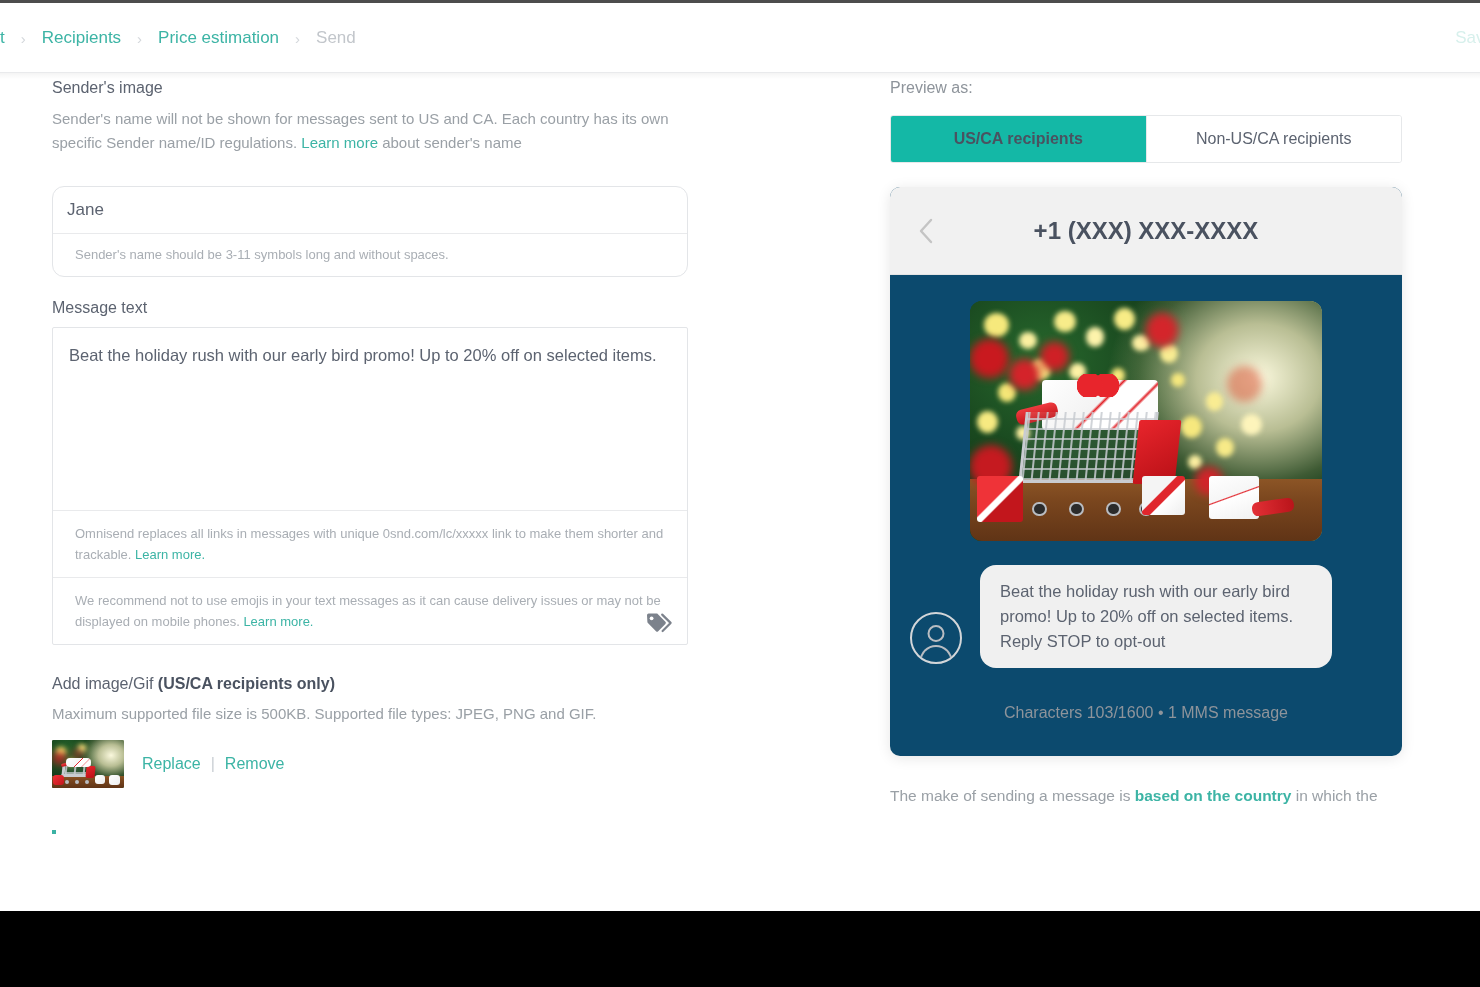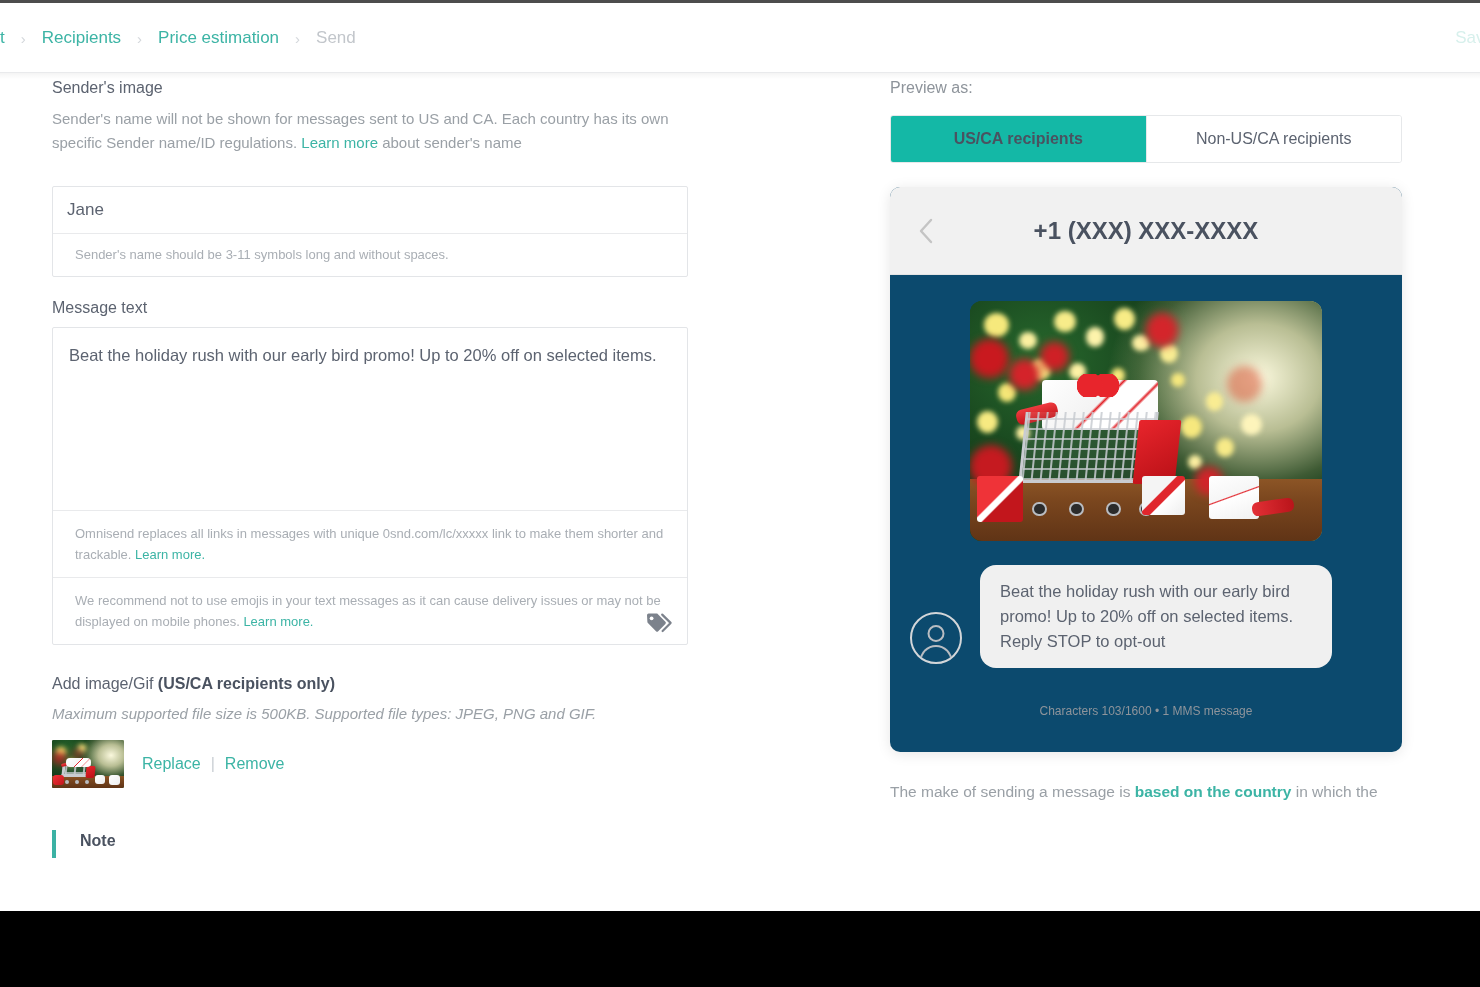--- a/index.html
+++ b/index.html
@@ -51,21 +51,21 @@
   .field-label {
     font-size: 16px; color: #5c6370; margin-bottom: 10px;
   }
   .desc {
     font-size: 15px; color: #9aa0a6; line-height: 24px; margin-bottom: 31px;
     max-width: 630px;
   }
   a.link { color: #3cb4a5; text-decoration: none; cursor: pointer; }
 
   .input-group {
-    border: 1px solid #e3e5e8; border-radius: 2px; background: #fff; width: 636px;
+    border: 1px solid #e3e5e8; border-radius: 12px; background: #fff; width: 636px;
   }
   .text-input {
     height: 46px; display: flex; align-items: center; padding: 0 14px;
     font-size: 17px; color: #5c6370;
   }
   .input-hint {
     border-top: 1px solid #e9eaec; padding: 12px 22px;
     font-size: 13px; color: #a9aeb4; line-height: 18px;
   }
 
@@ -84,21 +84,21 @@
   .hint-row {
     border-top: 1px solid #e9eaec; padding: 12px 22px;
     font-size: 13px; color: #a9aeb4; line-height: 21px;
   }
 
   .section-title {
     font-size: 16px; color: #5c6370; margin-bottom: 12px;
   }
   .section-title b { color: #4a5260; font-weight: bold; }
   .section-sub {
-    font-size: 15px; color: #9aa0a6; margin-bottom: 18px; font-style: italic;
+    font-size: 15px; color: #9aa0a6; margin-bottom: 18px;
   }
 
   .media-row { display: flex; align-items: center; gap: 18px; }
   .thumb {
     width: 72px; height: 48px; border-radius: 2px; overflow: hidden; position: relative;
     flex: none;
   }
   .media-actions { font-size: 16px; color: #3cb4a5; display: flex; gap: 10px; }
   .media-actions .sep { color: #c9ced3; }
   .media-actions span.act { cursor: pointer; }
@@ -153,21 +153,21 @@
   .avatar .body {
     position: absolute; top: 31px; left: 50%; transform: translateX(-50%);
     width: 33px; height: 30px; border-radius: 17px 17px 0 0;
     border: 2px solid #b9bdc2; border-bottom: none;
   }
   .bubble {
     background: #f0f0f0; border-radius: 16px; padding: 14px 20px;
     font-size: 16.5px; color: #5c6370; line-height: 25px; max-width: 352px;
   }
   .char-count {
-    text-align: center; font-size: 12px; color: #8e949b; padding: 36px 0 34px 0;
+    text-align: center; font-size: 16px; color: #8e949b; padding: 36px 0 34px 0;
   }
   .price-note {
     margin-top: 28px; font-size: 15.5px; color: #9aa0a6; line-height: 24px; width: 500px;
   }
   .price-note b { color: #3cb4a5; font-weight: bold; }
 
   
   .bottom-bar {
     position: absolute; left: 0; top: 911px; width: 1480px; height: 76px; background: #000;
   }
@@ -315,21 +315,20 @@
           </div>
         </div>
         <div class="media-actions">
           <span class="act">Replace</span>
           <span class="sep">|</span>
           <span class="act">Remove</span>
         </div>
       </div>
 
       <div class="note">
-        <div class="note-title">Note</div>
       </div>
     </div>
 
     <div class="col-right">
       <div class="preview-as">Preview as:</div>
 
       <div class="tabs">
         <div class="tab active">US/CA recipients</div>
         <div class="tab">Non-US/CA recipients</div>
       </div>

